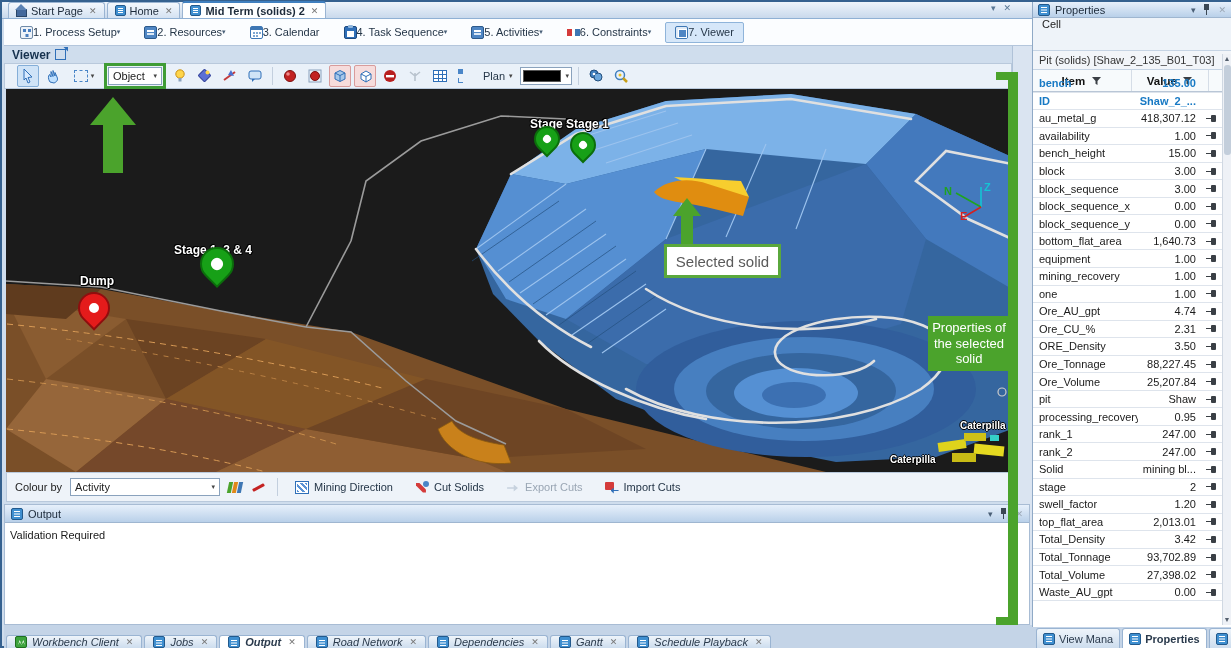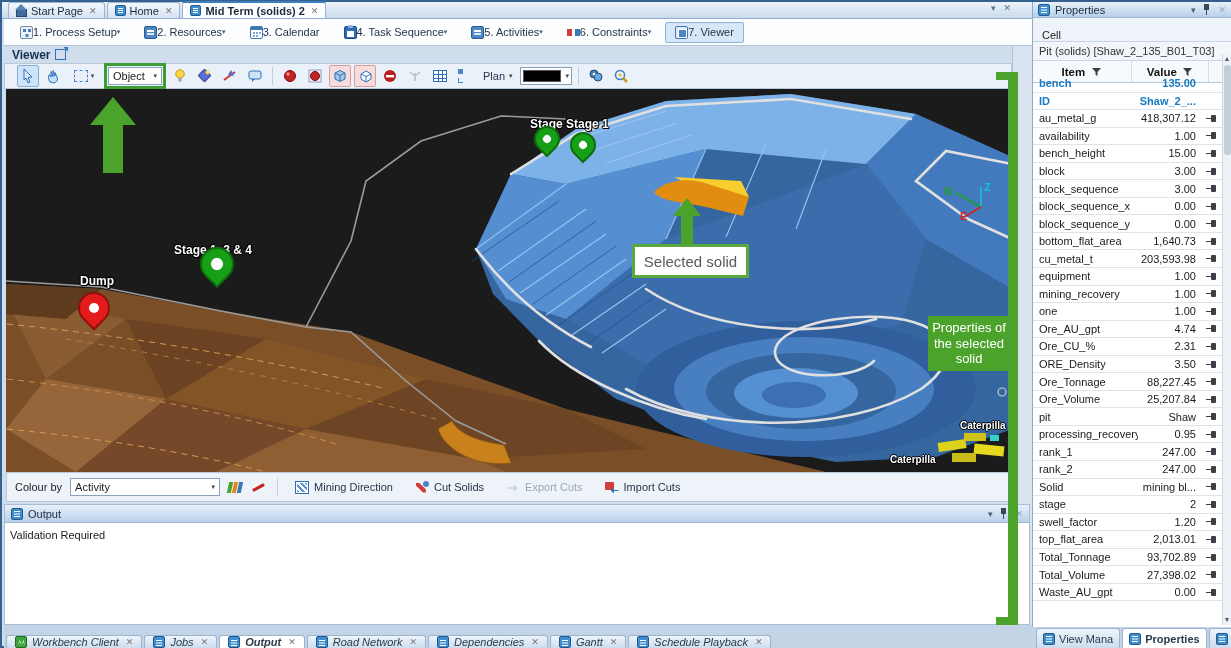--- a/index.html
+++ b/index.html
@@ -133,21 +133,21 @@
   .bicon { width:12px; height:12px; border-radius:2px; position:relative; display:inline-block; }
   .bicon.doc { background:#3f8fd0; border:1px solid #22598c; }
   .bicon.doc::after { content:""; position:absolute; left:2px; top:2.5px; width:6px; height:1px; background:#fff; box-shadow:0 2.5px 0 #fff,0 5px 0 #fff; }
   .bicon.workbench { background:#3da33d; border:1px solid #1f6e1f; }
   .bicon.workbench::after { content:""; position:absolute; left:2px; top:3px; width:7px; height:5px; background:#fff; clip-path:polygon(0 100%,25% 0,50% 100%,75% 0,100% 100%,75% 40%,50% 100%,25% 40%); }
 
   
   .props { position:absolute; left:1030px; top:0; width:199px; height:625px; background:#fff; border-left:1px solid #8fa9c6; }
   .props-title { height:16px; background:linear-gradient(#e7f0fb,#b9d0e9); display:flex; align-items:center; gap:5px; padding:0 5px; border-bottom:1px solid #9fb6d0; }
   .props-title .ttl { font-size:11px; color:#1c2a3a; }
-  .props-menu { height:24px; background:#eef3f9; border-bottom:1px solid #c6d4e4; display:flex; align-items:flex-end; padding:0 4px; }
+  .props-menu { height:33px; background:#eef3f9; border-bottom:1px solid #c6d4e4; display:flex; align-items:flex-start; padding:0 4px; }
   .props-menu span { font-size:11px; color:#222; padding:0 5px; }
   .props-sub { height:19px; background:#f2f5f9; border-bottom:1px solid #c6d4e4; display:flex; align-items:center; padding:0 6px; font-size:11px; color:#333; white-space:nowrap; overflow:hidden; }
   .ptable-head { height:22px; display:flex; border-bottom:1px solid #b9c6d6; background:#f7fafc; align-items:center; }
   .ptable-head .hitem { flex:1.15; display:flex; justify-content:center; gap:6px; align-items:center; font-size:11.5px; font-weight:bold; color:#111; border-right:1px solid #d5dde7; height:100%; }
   .ptable-head .hval { flex:0.9; display:flex; justify-content:center; gap:5px; align-items:center; font-size:11.5px; font-weight:bold; color:#111; height:100%; border-right:1px solid #d5dde7; }
   .ptable-head .hpin { width:22px; }
   .prows { position:absolute; top:73px; bottom:7px; left:0; right:9px; overflow:hidden; }
   .prow { height:17.55px; display:flex; align-items:center; border-bottom:1px solid #dee4ec; font-size:11px; color:#1a1a1a; }
   .prow .pitem { flex:1; padding-left:6px; white-space:nowrap; overflow:hidden; }
   .prow .pval { width:62px; text-align:right; padding-right:4px; white-space:nowrap; }
@@ -455,21 +455,21 @@
   </div>
 
   <div class="up-arrow" style="left:88px; top:95px;">
       <div class="head"></div>
       <div class="shaft"></div>
     </div>
   <div class="up-arrow small" style="left:671px; top:196px;">
       <div class="head"></div>
       <div class="shaft"></div>
     </div>
-  <div class="callout" style="left:630px; top:242px; width:117px; height:34px;">
+  <div class="callout" style="left:662px; top:242px; width:117px; height:34px;">
       <span>Selected solid</span>
     </div>
 
   <span class="pin-label" style="left:528px; top:115px;">Stage 5</span>
   <div class="pin green" style="left:532px; top:124px; width:26px; height:26px;"></div>
   <span class="pin-label" style="left:564px; top:115px;">Stage 1</span>
   <div class="pin green" style="left:568px; top:130px; width:26px; height:26px;"></div>
   <span class="pin-label" style="left:172px; top:227px;margin-top:14px;">Stage 1, 3 &amp; 4</span>
   <div class="pin green" style="left:198px; top:245px; width:34px; height:34px;"></div>
   <span class="pin-label" style="left:78px; top:272px;">Dump</span>
@@ -680,27 +680,20 @@
           </div>
 
         <div class="prow ">
             <span class="pitem">bottom_flat_area</span>
             <span class="pval">1,640.73</span>
             <span class="pinbox">
               <span class="rowpin show"></span>
             </span>
           </div>
 
-        <div class="prow ">
-            <span class="pitem">cu_metal_t</span>
-            <span class="pval">203,593.98</span>
-            <span class="pinbox">
-              <span class="rowpin show"></span>
-            </span>
-          </div>
 
         <div class="prow ">
             <span class="pitem">equipment</span>
             <span class="pval">1.00</span>
             <span class="pinbox">
               <span class="rowpin show"></span>
             </span>
           </div>
 
         <div class="prow ">
@@ -816,20 +809,27 @@
           </div>
 
         <div class="prow ">
             <span class="pitem">top_flat_area</span>
             <span class="pval">2,013.01</span>
             <span class="pinbox">
               <span class="rowpin show"></span>
             </span>
           </div>
 
+        <div class="prow ">
+            <span class="pitem">Total_Density</span>
+            <span class="pval">3.42</span>
+            <span class="pinbox">
+              <span class="rowpin show"></span>
+            </span>
+          </div>
 
         <div class="prow ">
             <span class="pitem">Total_Tonnage</span>
             <span class="pval">93,702.89</span>
             <span class="pinbox">
               <span class="rowpin show"></span>
             </span>
           </div>
 
         <div class="prow ">

